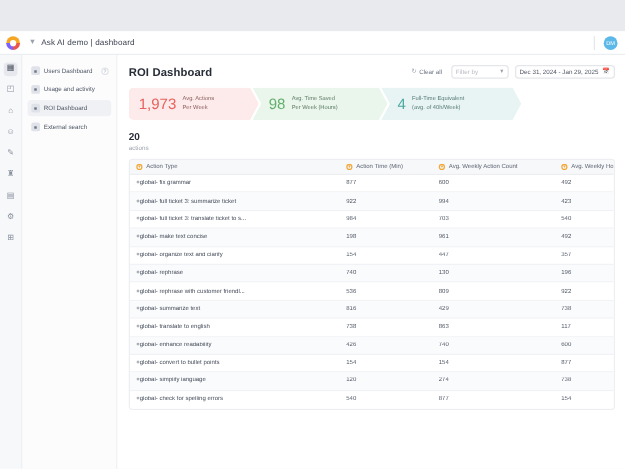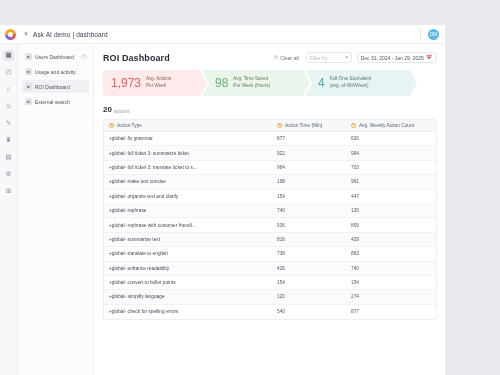--- a/index.html
+++ b/index.html
@@ -5,21 +5,21 @@
   * { box-sizing: border-box; margin: 0; padding: 0; }
   html, body {
     width: 500px; height: 375px;
     background: #e9eaee;
     font-family: "Liberation Sans", sans-serif;
     overflow: hidden;
   }
   .app {
     position: absolute;
     left: 0; top: 25px;
-    width: 445px; height: 350px;
+    width: 500px; height: 350px;
     background: #ffffff;
     display: flex;
     flex-direction: column;
     overflow: hidden;
   }
 
   
   .topbar {
     height: 19px;
     display: flex;
@@ -170,21 +170,21 @@
   .kpi-val { font-size: 12px; font-weight: 500; line-height: 1; }
   .kpi-1 .kpi-val { color: #e8615c; text-align: right; }
   .kpi-2 .kpi-val { color: #63b06e; }
   .kpi-3 .kpi-val { color: #4aa8a0; }
   .kpi-lbl { font-size: 4.6px; line-height: 1.5; }
   .kpi-1 .kpi-lbl { color: #8a6360; }
   .kpi-2 .kpi-lbl { color: #5f7c64; }
   .kpi-3 .kpi-lbl { color: #567a77; }
 
   
-  .count-line { display: flex; align-items: flex-end; gap: 2px; margin-bottom: 5px; }
+  .count-line { display: flex; align-items: flex-start; gap: 2px; margin-bottom: 5px; flex-direction: column; }
   .count-num { font-size: 8px; color: #272c36; font-weight: 600; }
   .count-word { font-size: 5px; color: #9aa1ad; }
 
   
   .table { border: 1px solid #edeef1; border-radius: 3px; overflow: hidden; }
   .thead {
     display: flex; align-items: center;
     height: 12px; background: #f7f8fa;
     border-bottom: 1px solid #edeef1;
   }

